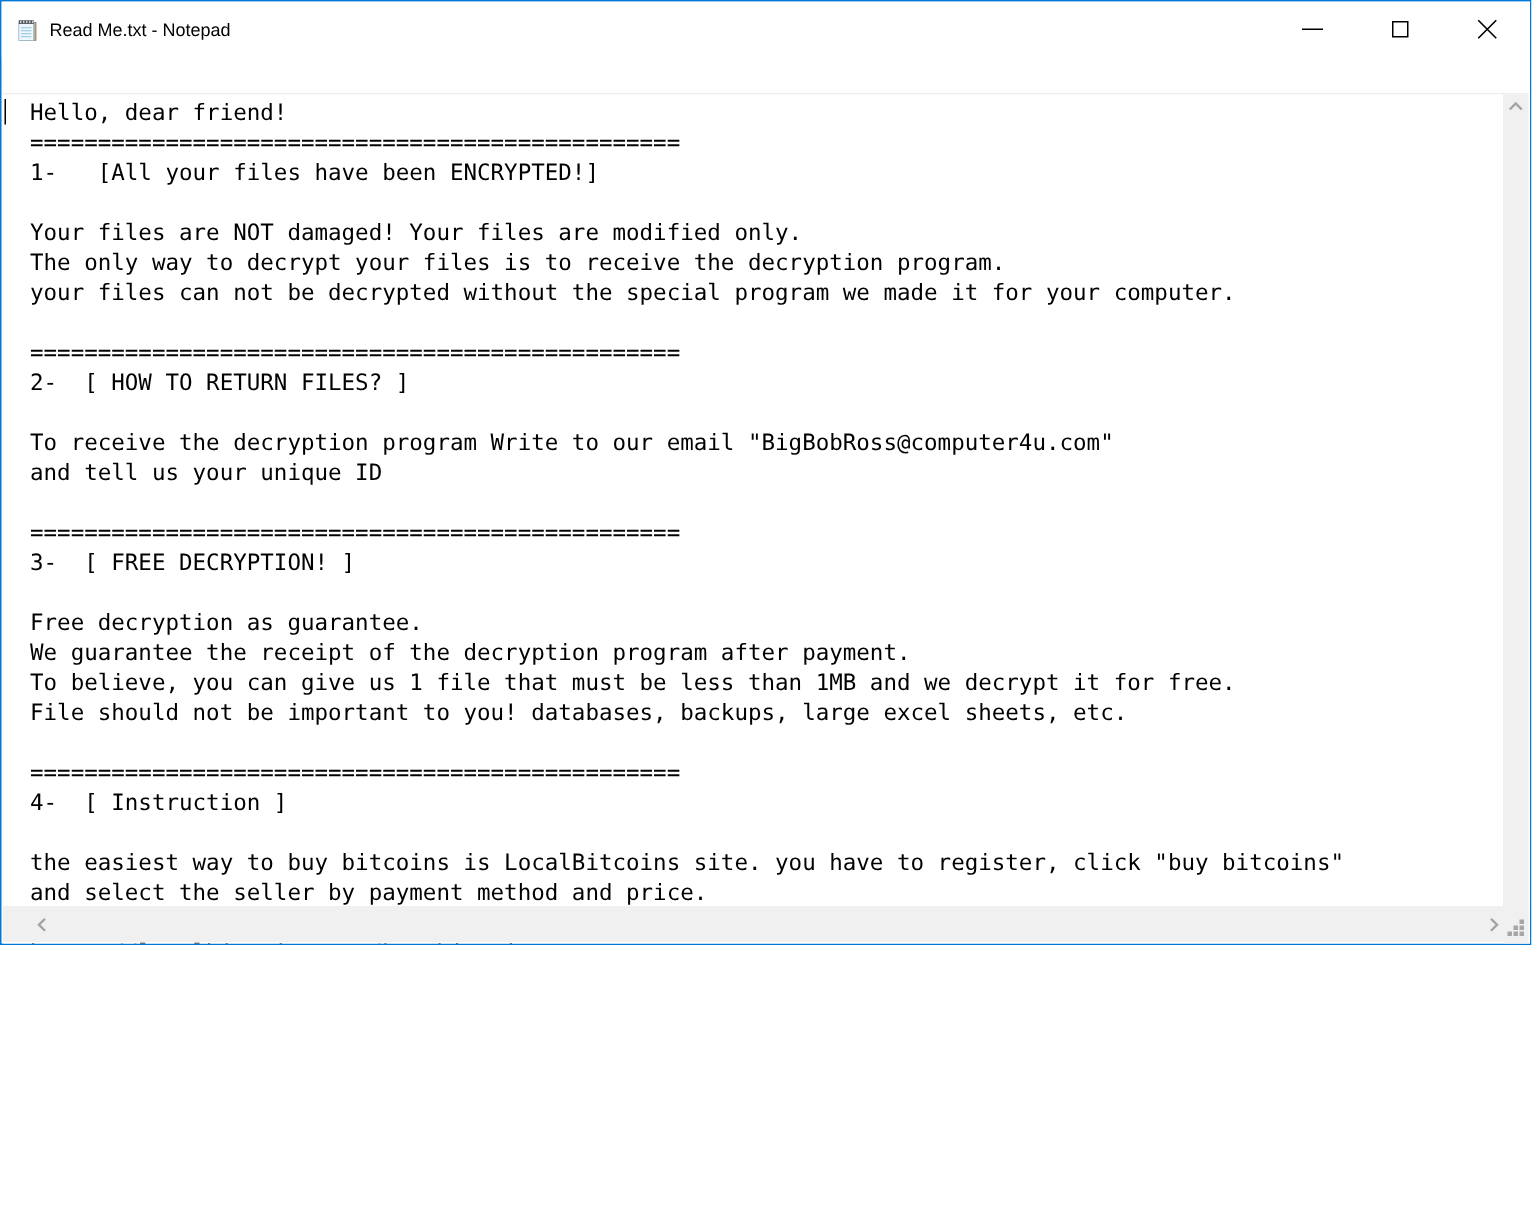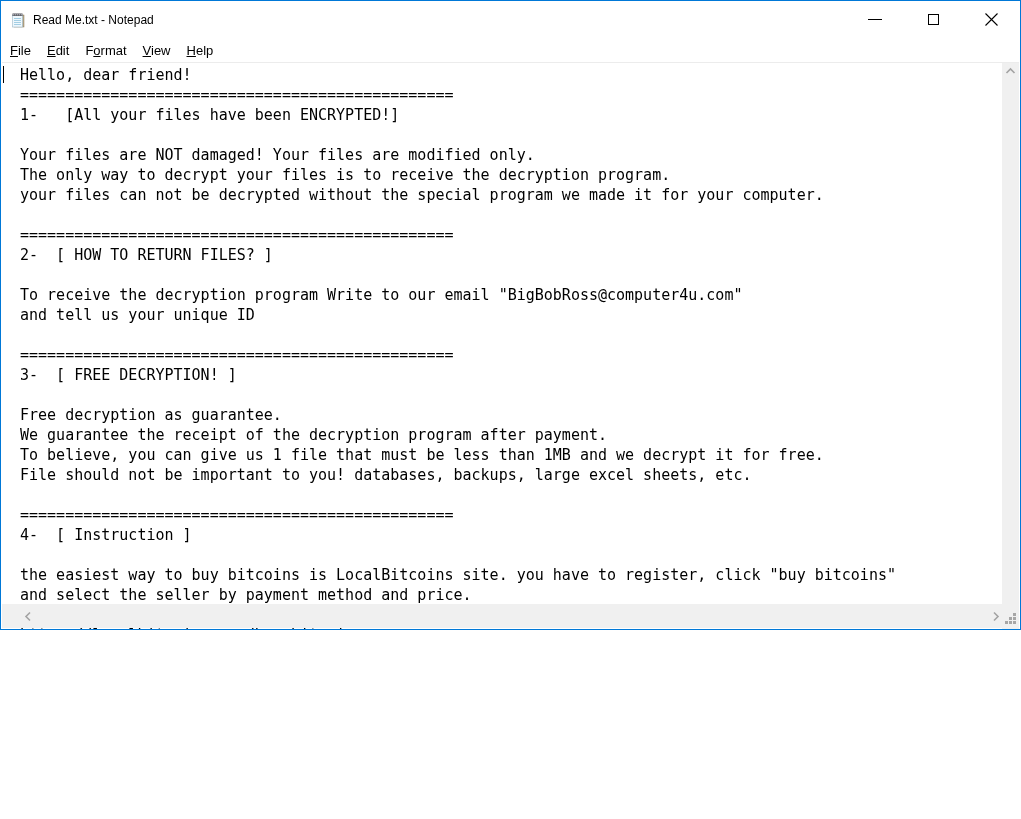--- a/index.html
+++ b/index.html
@@ -77,27 +77,20 @@
         <div class="glyph-max"></div>
       </div>
       <div class="ctl">
         <svg width="15" height="15" viewBox="0 0 15 15">
           <path d="M1.5 1.5 L13.5 13.5 M13.5 1.5 L1.5 13.5" stroke="#000" stroke-width="1.1" fill="none"></path>
         </svg>
       </div>
     </div>
   </div>
 
-  <div class="menubar">
-    <span class="menu-item"><u>F</u>ile</span>
-    <span class="menu-item"><u>E</u>dit</span>
-    <span class="menu-item">F<u>o</u>rmat</span>
-    <span class="menu-item"><u>V</u>iew</span>
-    <span class="menu-item"><u>H</u>elp</span>
-  </div>
 
   <div class="content">
 
     <div class="editor">
       <pre>Hello, dear friend!
 ================================================
 1-   [All your files have been ENCRYPTED!]
 
 Your files are NOT damaged! Your files are modified only.
 The only way to decrypt your files is to receive the decryption program.

